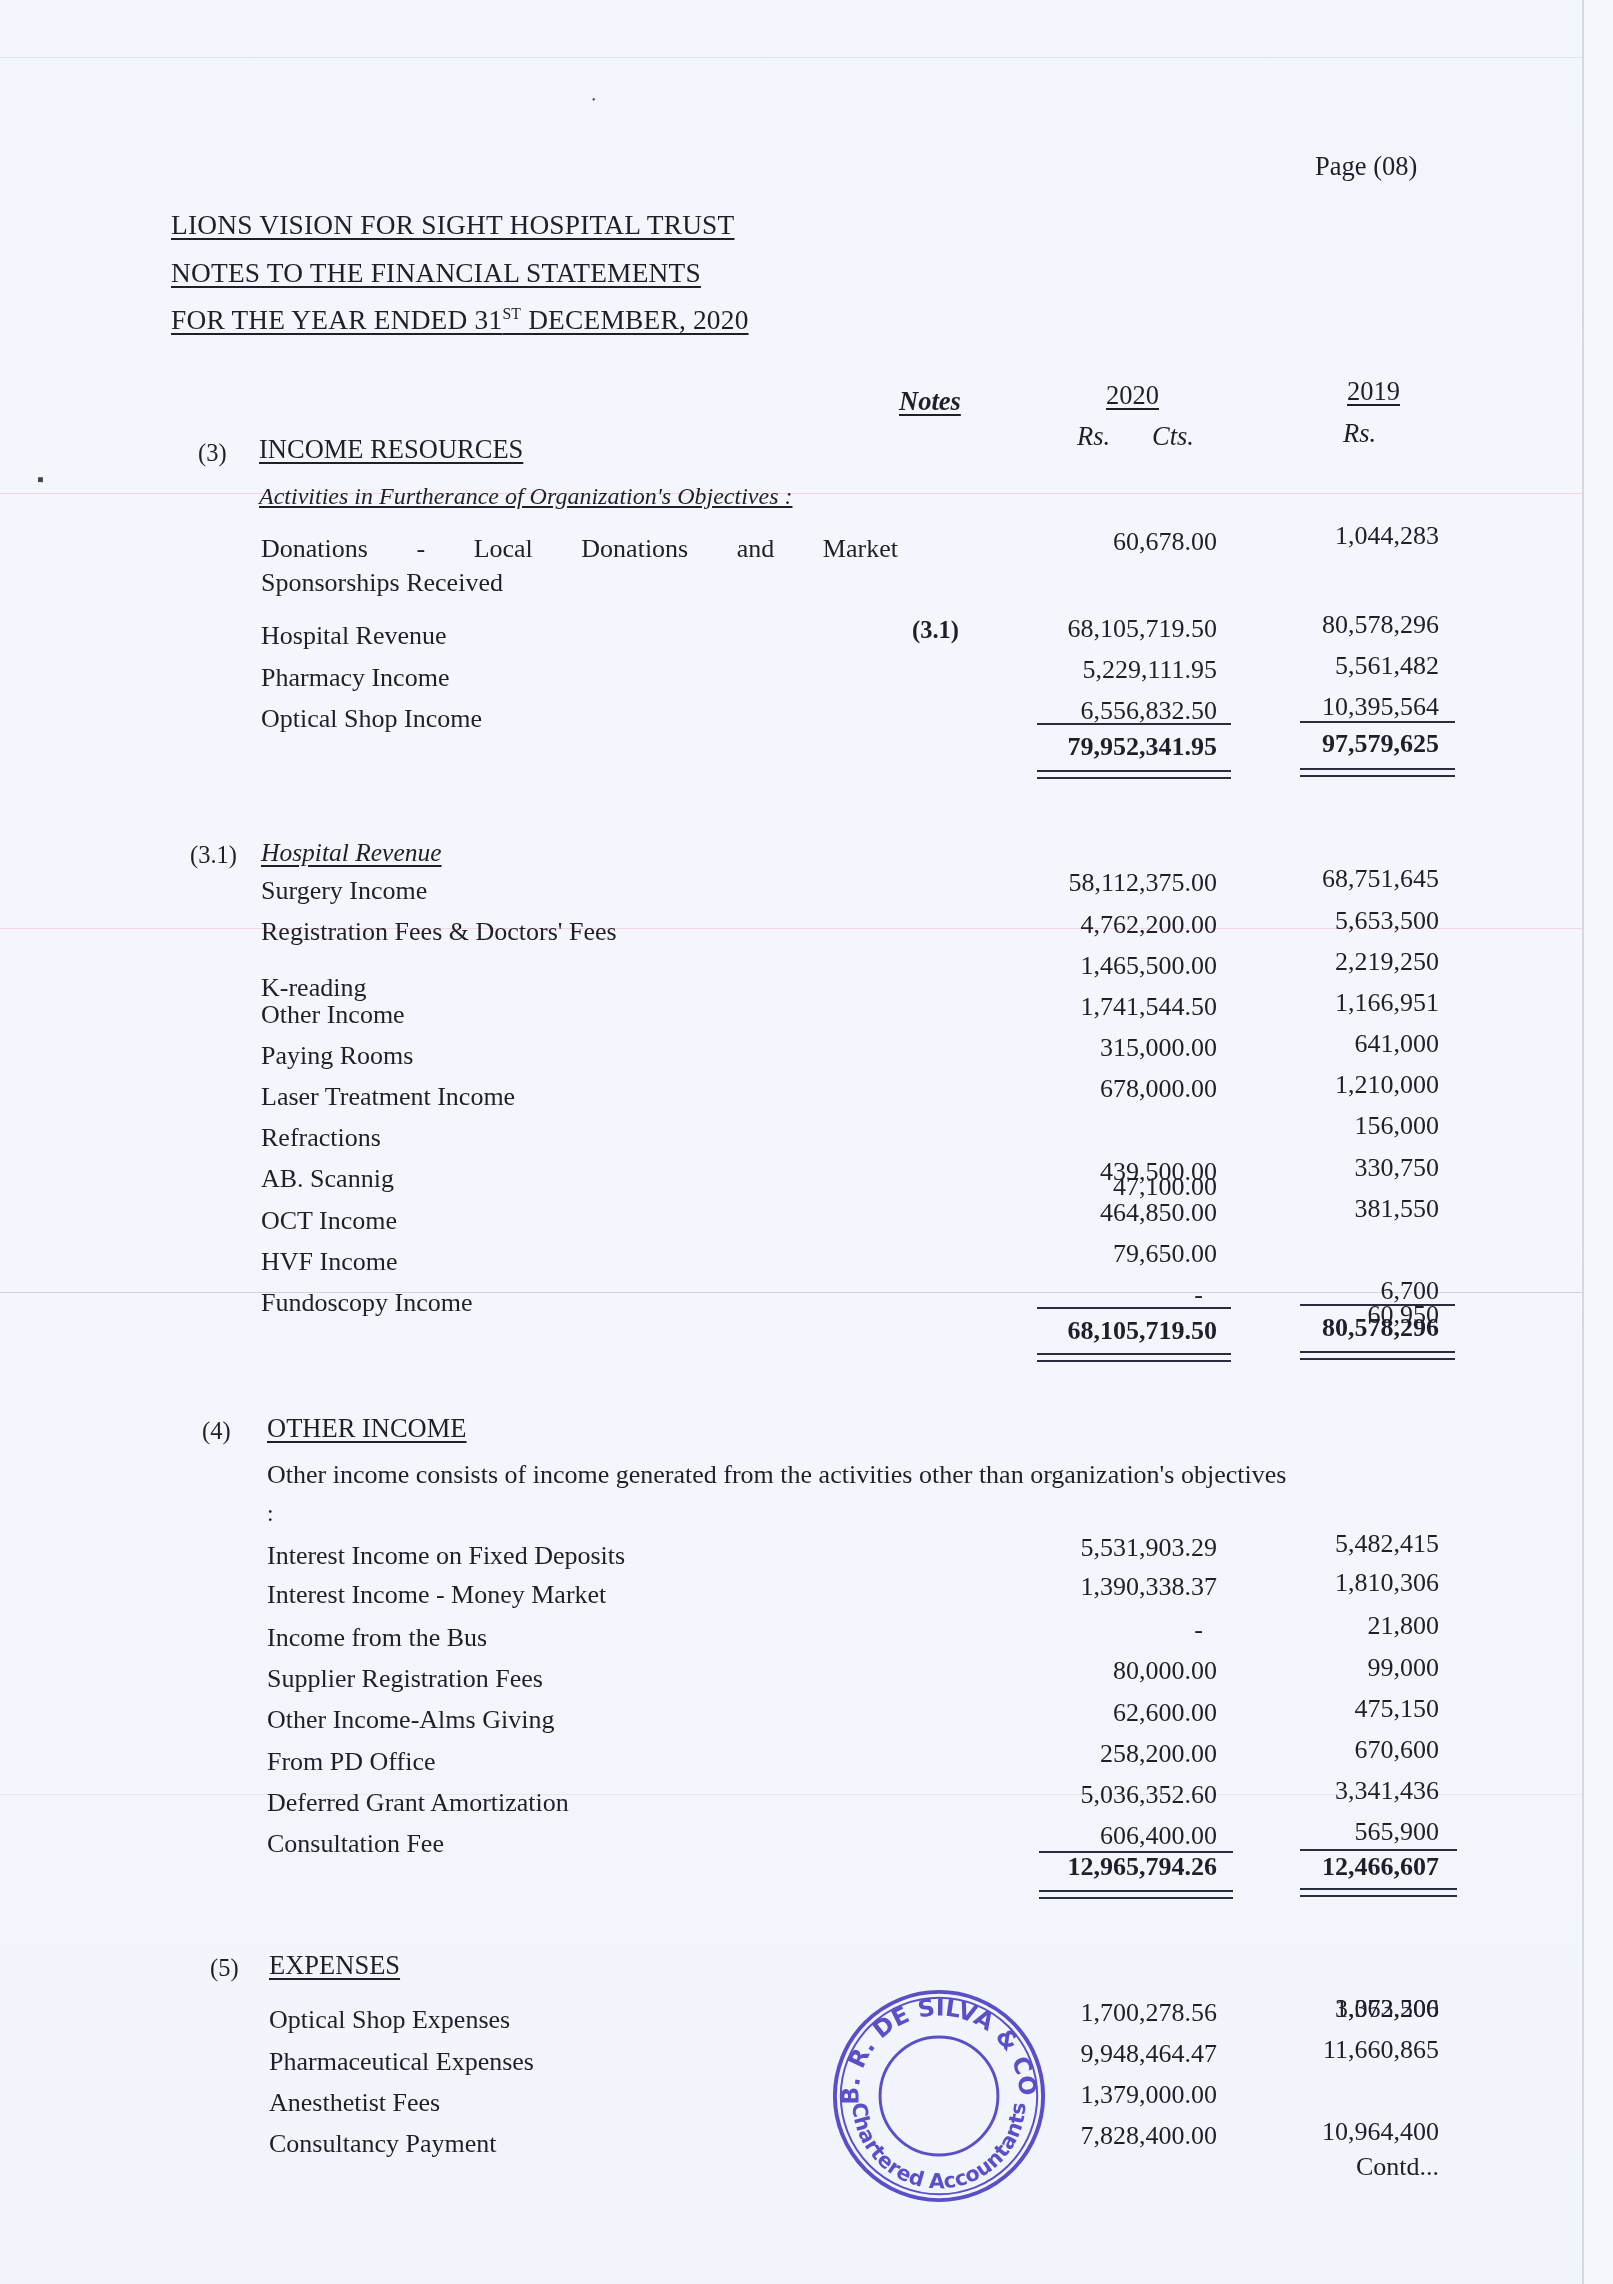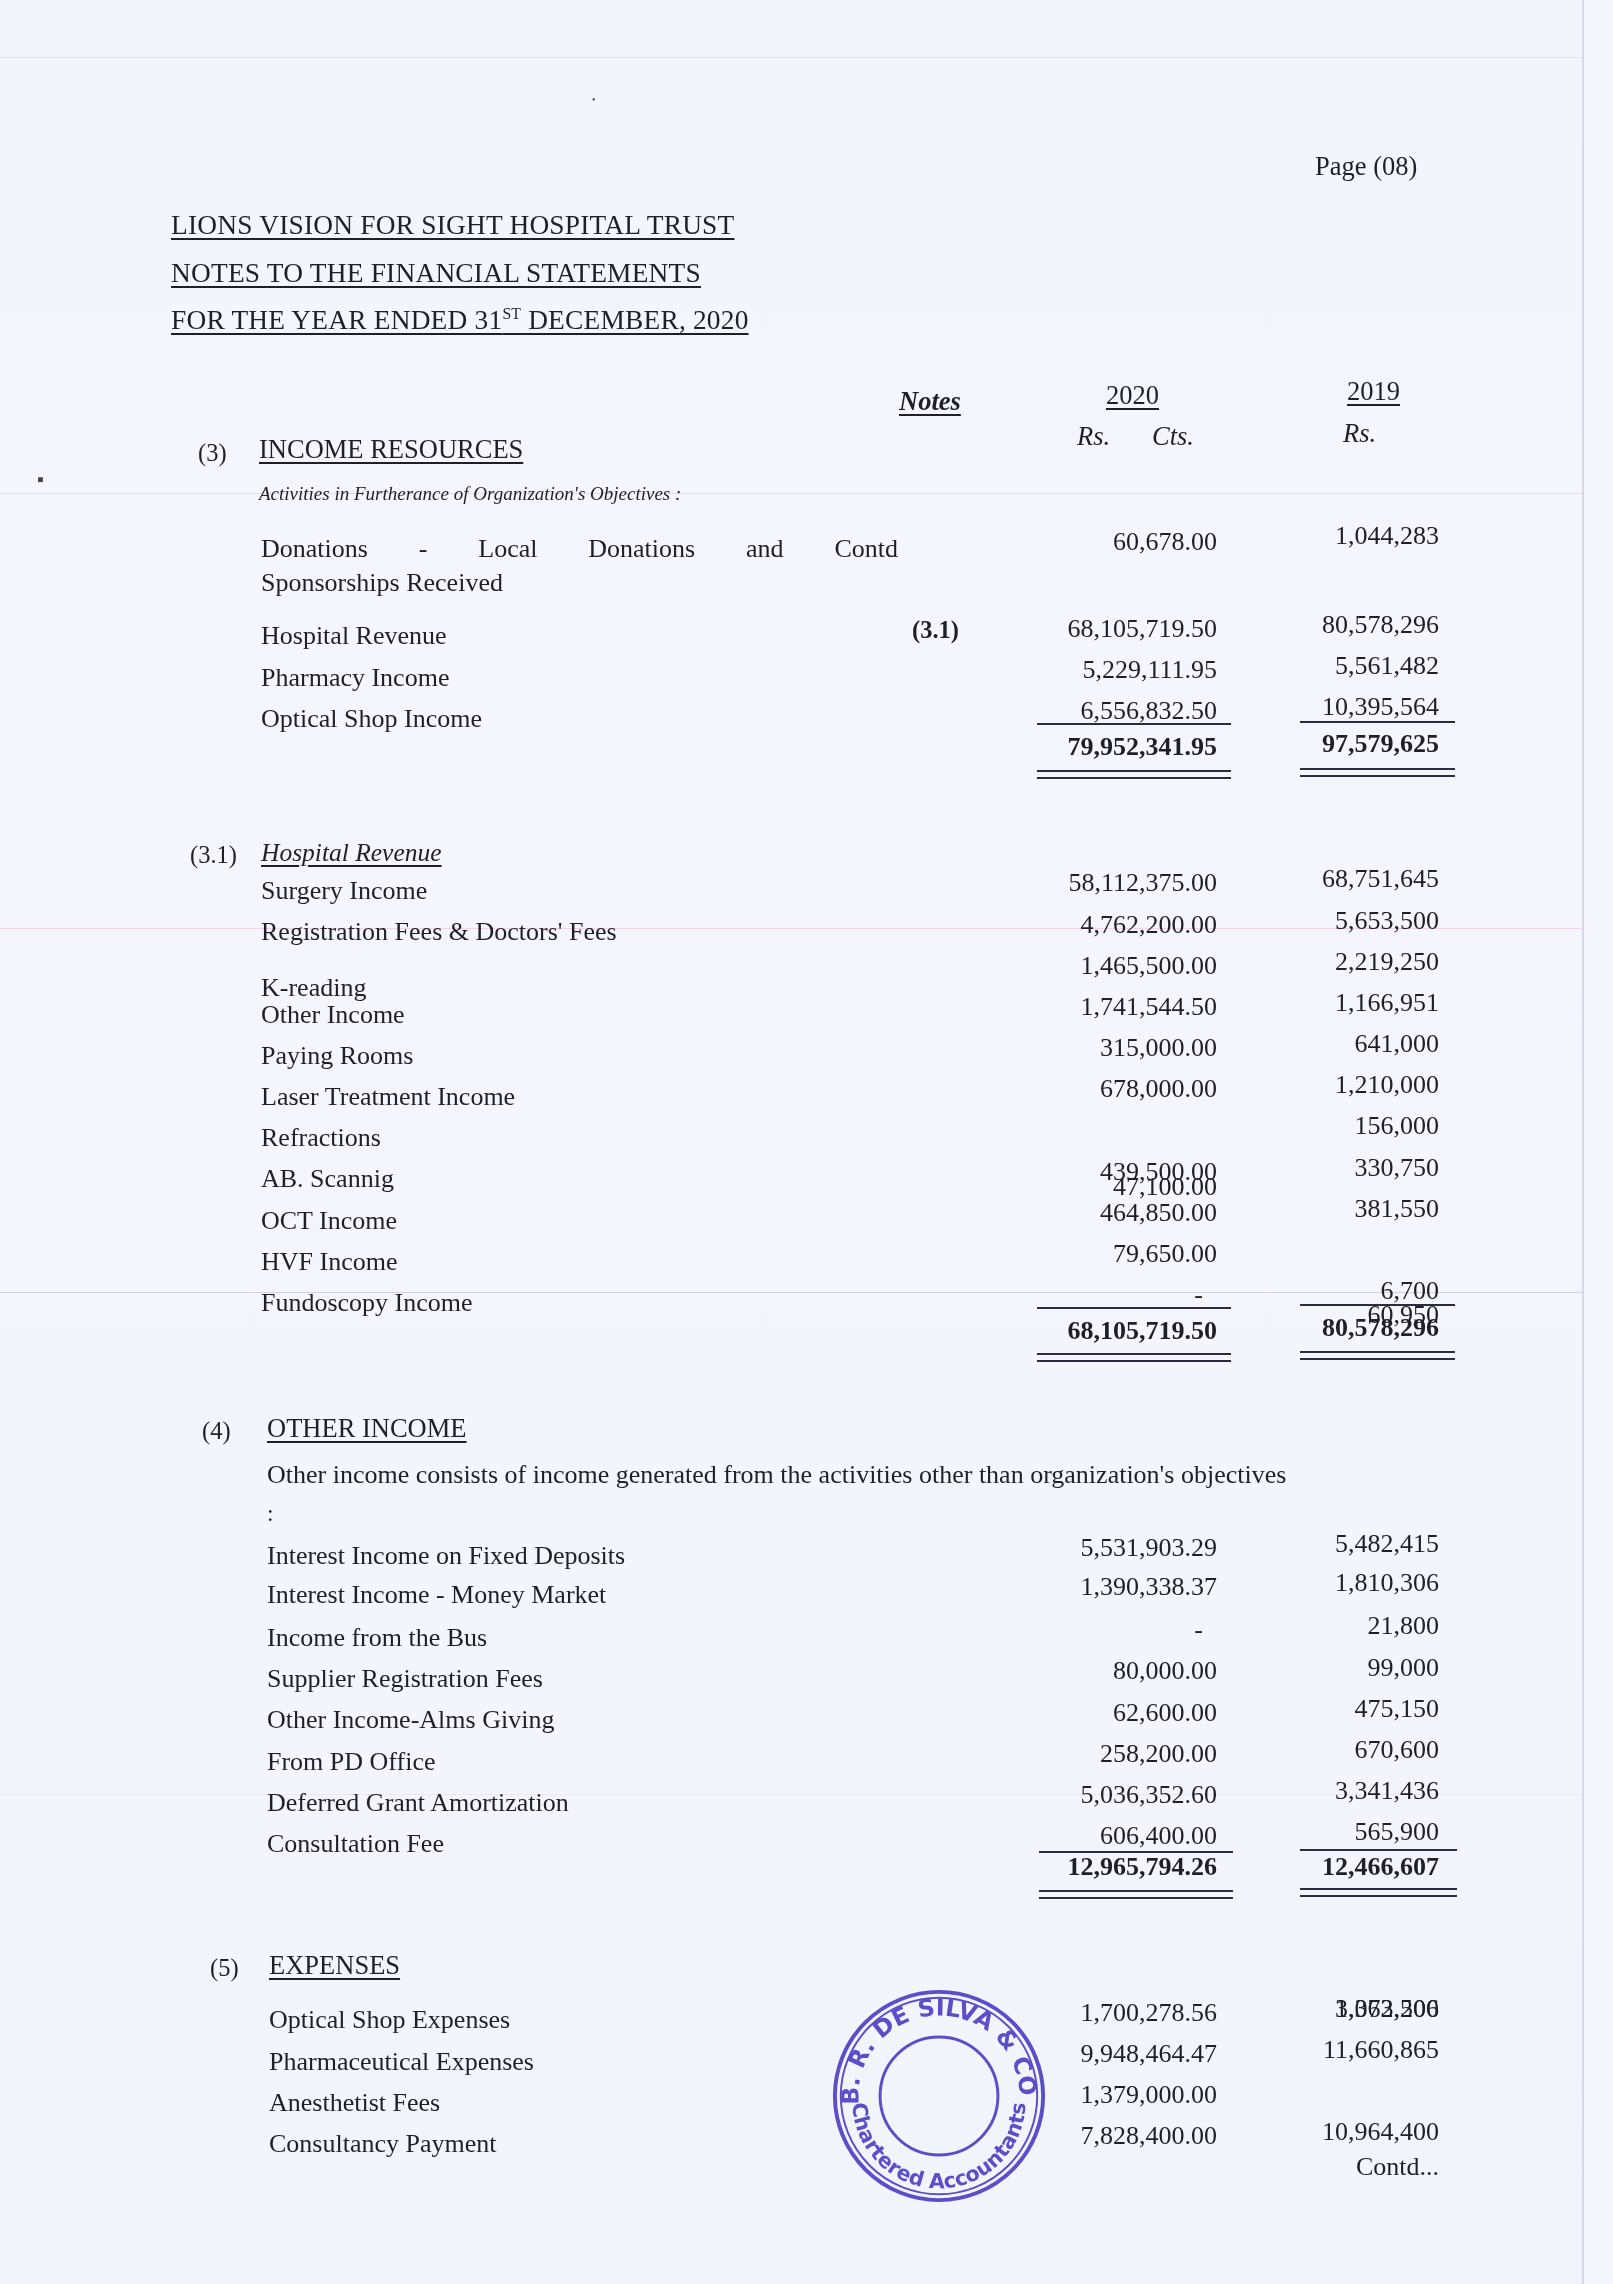--- a/index.html
+++ b/index.html
@@ -45,29 +45,29 @@
 
 <div class="abs colh ital u" style="left:899px;top:386px;font-weight:bold;">Notes</div>
 <div class="abs colh u" style="left:1106px;top:380px;">2020</div>
 <div class="abs colh ital" style="left:1077px;top:421px;">Rs.</div>
 <div class="abs colh ital" style="left:1152px;top:421px;">Cts.</div>
 <div class="abs colh u" style="left:1347px;top:376px;">2019</div>
 <div class="abs colh ital" style="left:1343px;top:418px;">Rs.</div>
 
 <div class="abs sec-no" style="left:198px;top:439px;">(3)</div>
 <div class="abs sec-title u" style="left:259px;top:434px;">INCOME  RESOURCES</div>
-<div class="abs ital" style="left:259px;top:483px;font-size:19px;">Activities in Furtherance of Organization's Objectives :</div>
+<div class="abs ital" style="left:259px;top:483px;font-size:24px;text-decoration:underline;">Activities in Furtherance of Organization's Objectives :</div>
 
 <div class="abs lbl" style="top:534px;width:637px;display:flex;justify-content:space-between;">
   <span>Donations</span>
   <span>-</span>
   <span>Local</span>
   <span>Donations</span>
   <span>and</span>
-  <span>Contd</span>
+  <span>Market</span>
 </div>
 <div class="abs lbl" style="top:568px;">Sponsorships Received</div>
 <div class="abs num c20" style="top:527px;">60,678.00</div>
 <div class="abs num c19" style="top:521px;">1,044,283</div>
 
 <div id="ir-rows">
     <div class="abs lbl" style="top: 621px;">Hospital Revenue</div>
     <div class="abs" style="left: 912px; font-size: 24.5px; font-weight: bold; top: 616px;">(3.1)</div>
     <div class="abs num c20" style="top: 614px;">68,105,719.50</div>
     <div class="abs num c19" style="top: 610px;">80,578,296</div>

